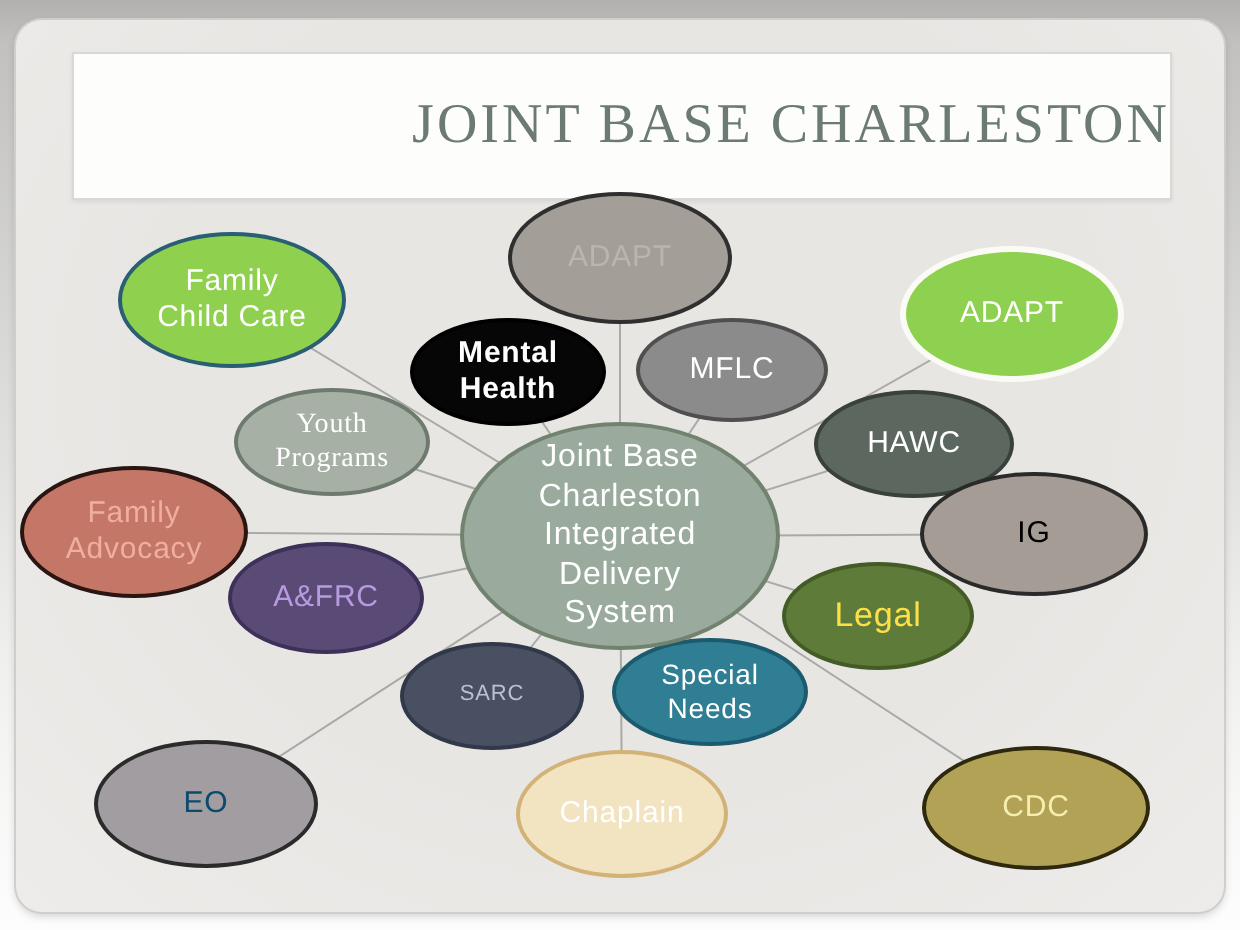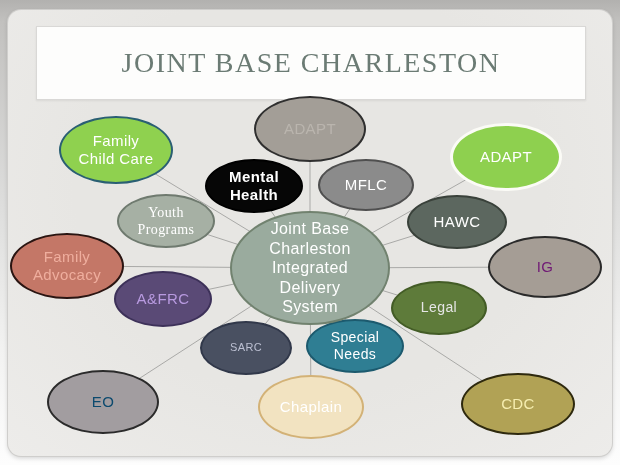--- a/index.html
+++ b/index.html
@@ -13,21 +13,21 @@
   .slide{
     position:absolute;left:8px;top:10px;width:604px;height:446px;
     border-radius:13px;
     background:radial-gradient(ellipse at 50% 40%, #e7e6e3 55%, #edecea 100%);
     box-shadow:0 0 0 1px #cfcecc, 0 2px 5px rgba(0,0,0,.18);
   }
   .title-box{
     position:absolute;left:36px;top:26px;width:548px;height:72px;
     background:#fdfdfc;border:1px solid #d9d8d6;
     box-shadow:0 1px 2px rgba(0,0,0,.07);
-    display:flex;flex-direction:column;align-items:center;justify-content:center;
+    display:flex;flex-direction:column;align-items:flex-end;justify-content:center;
     text-align:center;
   }
   .title-box .line{
     font-family:"Liberation Serif", serif;
     font-size:28px;line-height:34px;letter-spacing:1.5px;
     white-space:nowrap;
   }
   svg.connectors{position:absolute;left:0;top:0;width:620px;height:465px;}
   .nodes{position:absolute;left:0;top:0;width:620px;height:465px;border-radius:28px;}
   .node{
@@ -90,27 +90,27 @@
         <span>Youth
 Programs</span>
       </div>
       <div class="node" style="left: 407px; top: 195px; width: 100px; height: 54px; background: rgb(92, 103, 95); border-color: rgb(57, 65, 58); border-width: 2px; color: rgb(255, 255, 255); font-size: 15px;">
         <span>HAWC</span>
       </div>
       <div class="node" style="left: 10px; top: 233px; width: 114px; height: 66px; background: rgb(196, 119, 103); border-color: rgb(42, 21, 18); border-width: 2px; color: rgb(239, 174, 158); font-size: 15px;">
         <span>Family
 Advocacy</span>
       </div>
-      <div class="node" style="left: 488px; top: 236px; width: 114px; height: 62px; background: rgb(165, 157, 149); border-color: rgb(42, 42, 42); border-width: 2px; color: #701a75; font-size: 15px;">
+      <div class="node" style="left: 460px; top: 236px; width: 114px; height: 62px; background: rgb(165, 157, 149); border-color: rgb(42, 42, 42); border-width: 2px; color: #000000; font-size: 15px;">
         <span>IG</span>
       </div>
       <div class="node" style="left: 114px; top: 271px; width: 98px; height: 56px; background: rgb(90, 74, 118); border-color: rgb(61, 49, 89); border-width: 2px; color: rgb(184, 154, 224); font-size: 15px;">
         <span>A&amp;FRC</span>
       </div>
-      <div class="node" style="left: 391px; top: 281px; width: 96px; height: 54px; background: rgb(94, 123, 58); border-color: rgb(67, 92, 38); border-width: 2px; color: #e5e5e5; font-size: 14px;">
+      <div class="node" style="left: 391px; top: 281px; width: 96px; height: 54px; background: rgb(94, 123, 58); border-color: rgb(67, 92, 38); border-width: 2px; color: #fde047; font-size: 17px;">
         <span>Legal</span>
       </div>
       <div class="node" style="left: 200px; top: 321px; width: 92px; height: 54px; background: rgb(73, 80, 97); border-color: rgb(49, 56, 74); border-width: 2px; color: rgb(188, 192, 210); font-size: 11px;">
         <span>SARC</span>
       </div>
       <div class="node" style="left: 306px; top: 319px; width: 98px; height: 54px; background: rgb(47, 126, 147); border-color: rgb(28, 90, 110); border-width: 2px; color: #ffffff; font-size: 14px;">
         <span>Special
 Needs</span>
       </div>
       <div class="node" style="left: 47px; top: 370px; width: 112px; height: 64px; background: rgb(162, 157, 160); border-color: rgb(43, 43, 43); border-width: 2px; color: #0c4a6e; font-size: 15px;">

